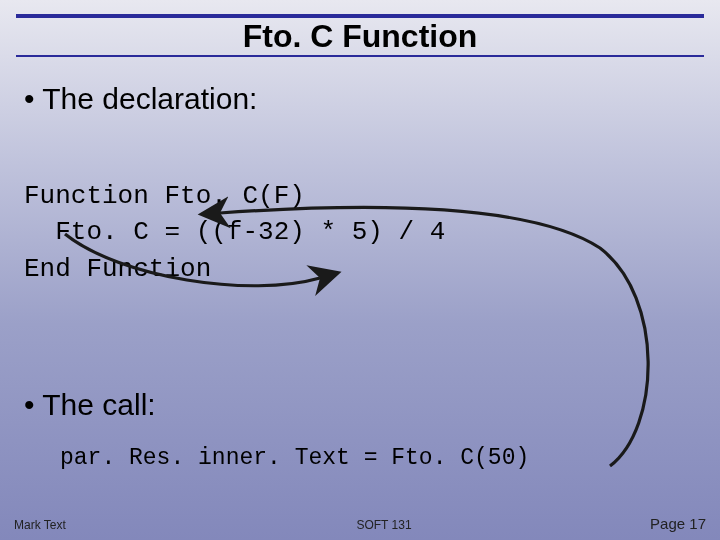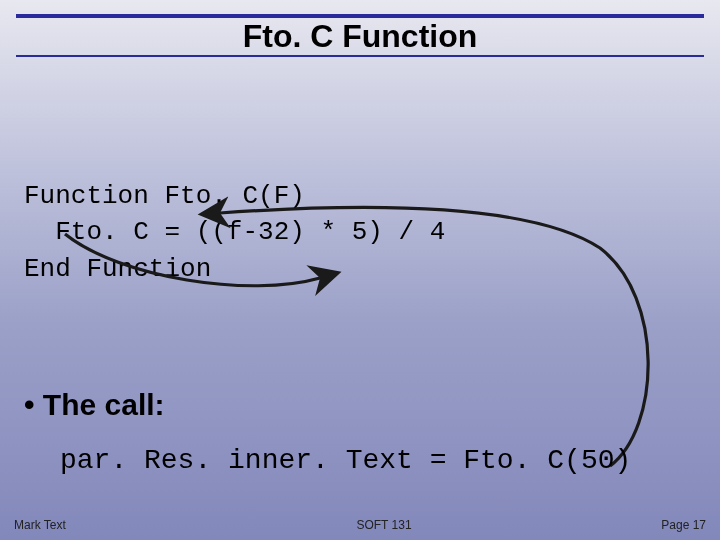--- a/index.html
+++ b/index.html
@@ -33,72 +33,72 @@
   }
   .bullet1 {
     position: absolute;
     top: 82px; left: 24px;
     font-size: 30px;
   }
   .bullet2 {
     position: absolute;
     top: 388px; left: 24px;
     font-size: 30px;
-    font-weight: bold;
   }
   .code1 {
     position: absolute;
     top: 178px; left: 24px;
     font-family: "Courier New", Courier, monospace;
     font-size: 26px;
     line-height: 1.4;
     white-space: pre;
   }
   .code2 {
     position: absolute;
     top: 445px; left: 60px;
     font-family: "Courier New", Courier, monospace;
-    font-size: 28px;
+    font-size: 23px;
     white-space: pre;
   }
   .footer-left {
     position: absolute;
     bottom: 8px; left: 14px;
     font-size: 12px;
     color: #222;
   }
   .footer-mid {
     position: absolute;
     bottom: 8px; left: 0; right: 0;
     text-align: center;
     font-size: 12px;
     color: #222;
     padding-left: 48px;
   }
   .footer-right {
     position: absolute;
     bottom: 8px; right: 14px;
-    font-size: 12px;
+    font-size: 15px;
     color: #222;
     margin-left: 24px;
   }
   .annot {
     position: absolute;
     pointer-events: none;
   }
 </style>
 </head>
 <body>
 
 <div class="slide">
 
   <div class="rule-top"></div>
   <div class="title">Fto. C Function</div>
   <div class="rule-bot"></div>
 
+  <div class="bullet1">• The declaration:</div>
 
   <div class="code1"><span>Function Fto. C(F)</span>
 <span>  Fto. C = ((f-32) * 5) / 4</span>
 <span>End Function</span></div>
 
   <svg class="annot" style="top:188px; left:20px;" width="680" height="310" viewBox="0 0 680 310">
     <defs>
       <marker id="ah" markerWidth="12" markerHeight="12" refX="3" refY="6" orient="auto">
         <path d="M0,1 L10,6 L0,11 L3,6 Z" fill="#1a1a1a"></path>
       </marker>

